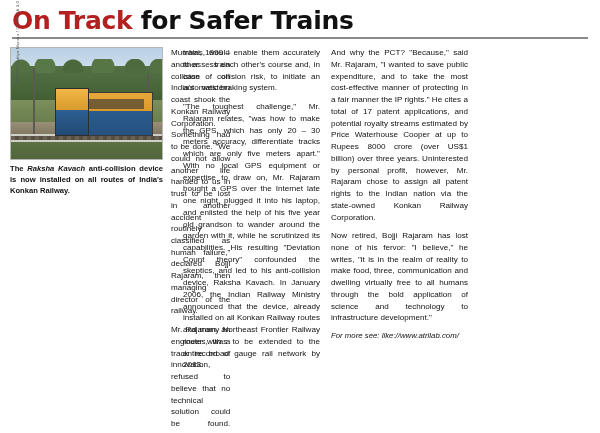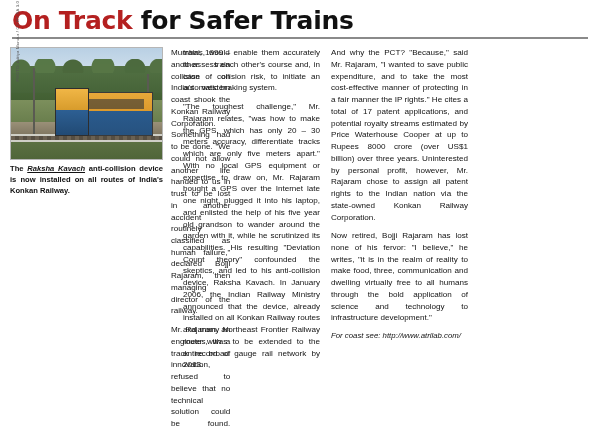--- a/index.html
+++ b/index.html
@@ -195,21 +195,20 @@
     text-align: justify;
     color: #121212;
     hyphens: auto;
     -webkit-hyphens: auto;
   }
   p.body:last-child {
     margin-bottom: 0;
   }
   p.body em, .italic {
     font-style: italic;
-    text-decoration: underline;
   }
   .footer-note {
     font-style: italic;
     font-size: 7.8px;
     line-height: 1.4;
     color: #121212;
     margin-top: 2px;
   }
 </style>
 </head>
@@ -247,17 +246,17 @@
     </div>
 
     <div class="col">
       <p class="body">trains, would enable them accurately to assess each other's course and, in case of collision risk, to initiate an automatic braking system.</p>
       <p class="body">"The toughest challenge," Mr. Rajaram relates, "was how to make the GPS, which has only 20 – 30 meters accuracy, differentiate tracks which are only five meters apart." With no local GPS equipment or expertise to draw on, Mr. Rajaram bought a GPS over the Internet late one night, plugged it into his laptop, and enlisted the help of his five year old grandson to wander around the garden with it, while he scrutinized its capabilities. His resulting "Deviation Count theory" confounded the skeptics, and led to his anti-collision device, Raksha Kavach. In January 2006, the Indian Railway Ministry announced that the device, already installed on all Konkan Railway routes and many Northeast Frontier Railway routes, was to be extended to the entire broad gauge rail network by 2013.</p>
     </div>
 
     <div class="col">
       <p class="body">And why the PCT? "Because," said Mr. Rajaram, "I wanted to save public expenditure, and to take the most cost-effective manner of protecting in a fair manner the IP rights." He cites a total of 17 patent applications, and potential royalty streams estimated by Price Waterhouse Cooper at up to Rupees 8000 crore (over US$1 billion) over three years. Uninterested by personal profit, however, Mr. Rajaram chose to assign all patent rights to the Indian nation via the state-owned Konkan Railway Corporation.</p>
       <p class="body">Now retired, Bojji Rajaram has lost none of his fervor: "I believe," he writes, "it is in the realm of reality to make food, three, communication and dwelling virtually free to all humans through the bold application of science and technology to infrastructure development."</p>
-      <div class="footer-note">For coast see: http://www.atrilab.com/</div>
+      <div class="footer-note">For more see: like://www.atrilab.com/</div>
     </div>
 
   </div>
 </div>
 
 </body></html>

